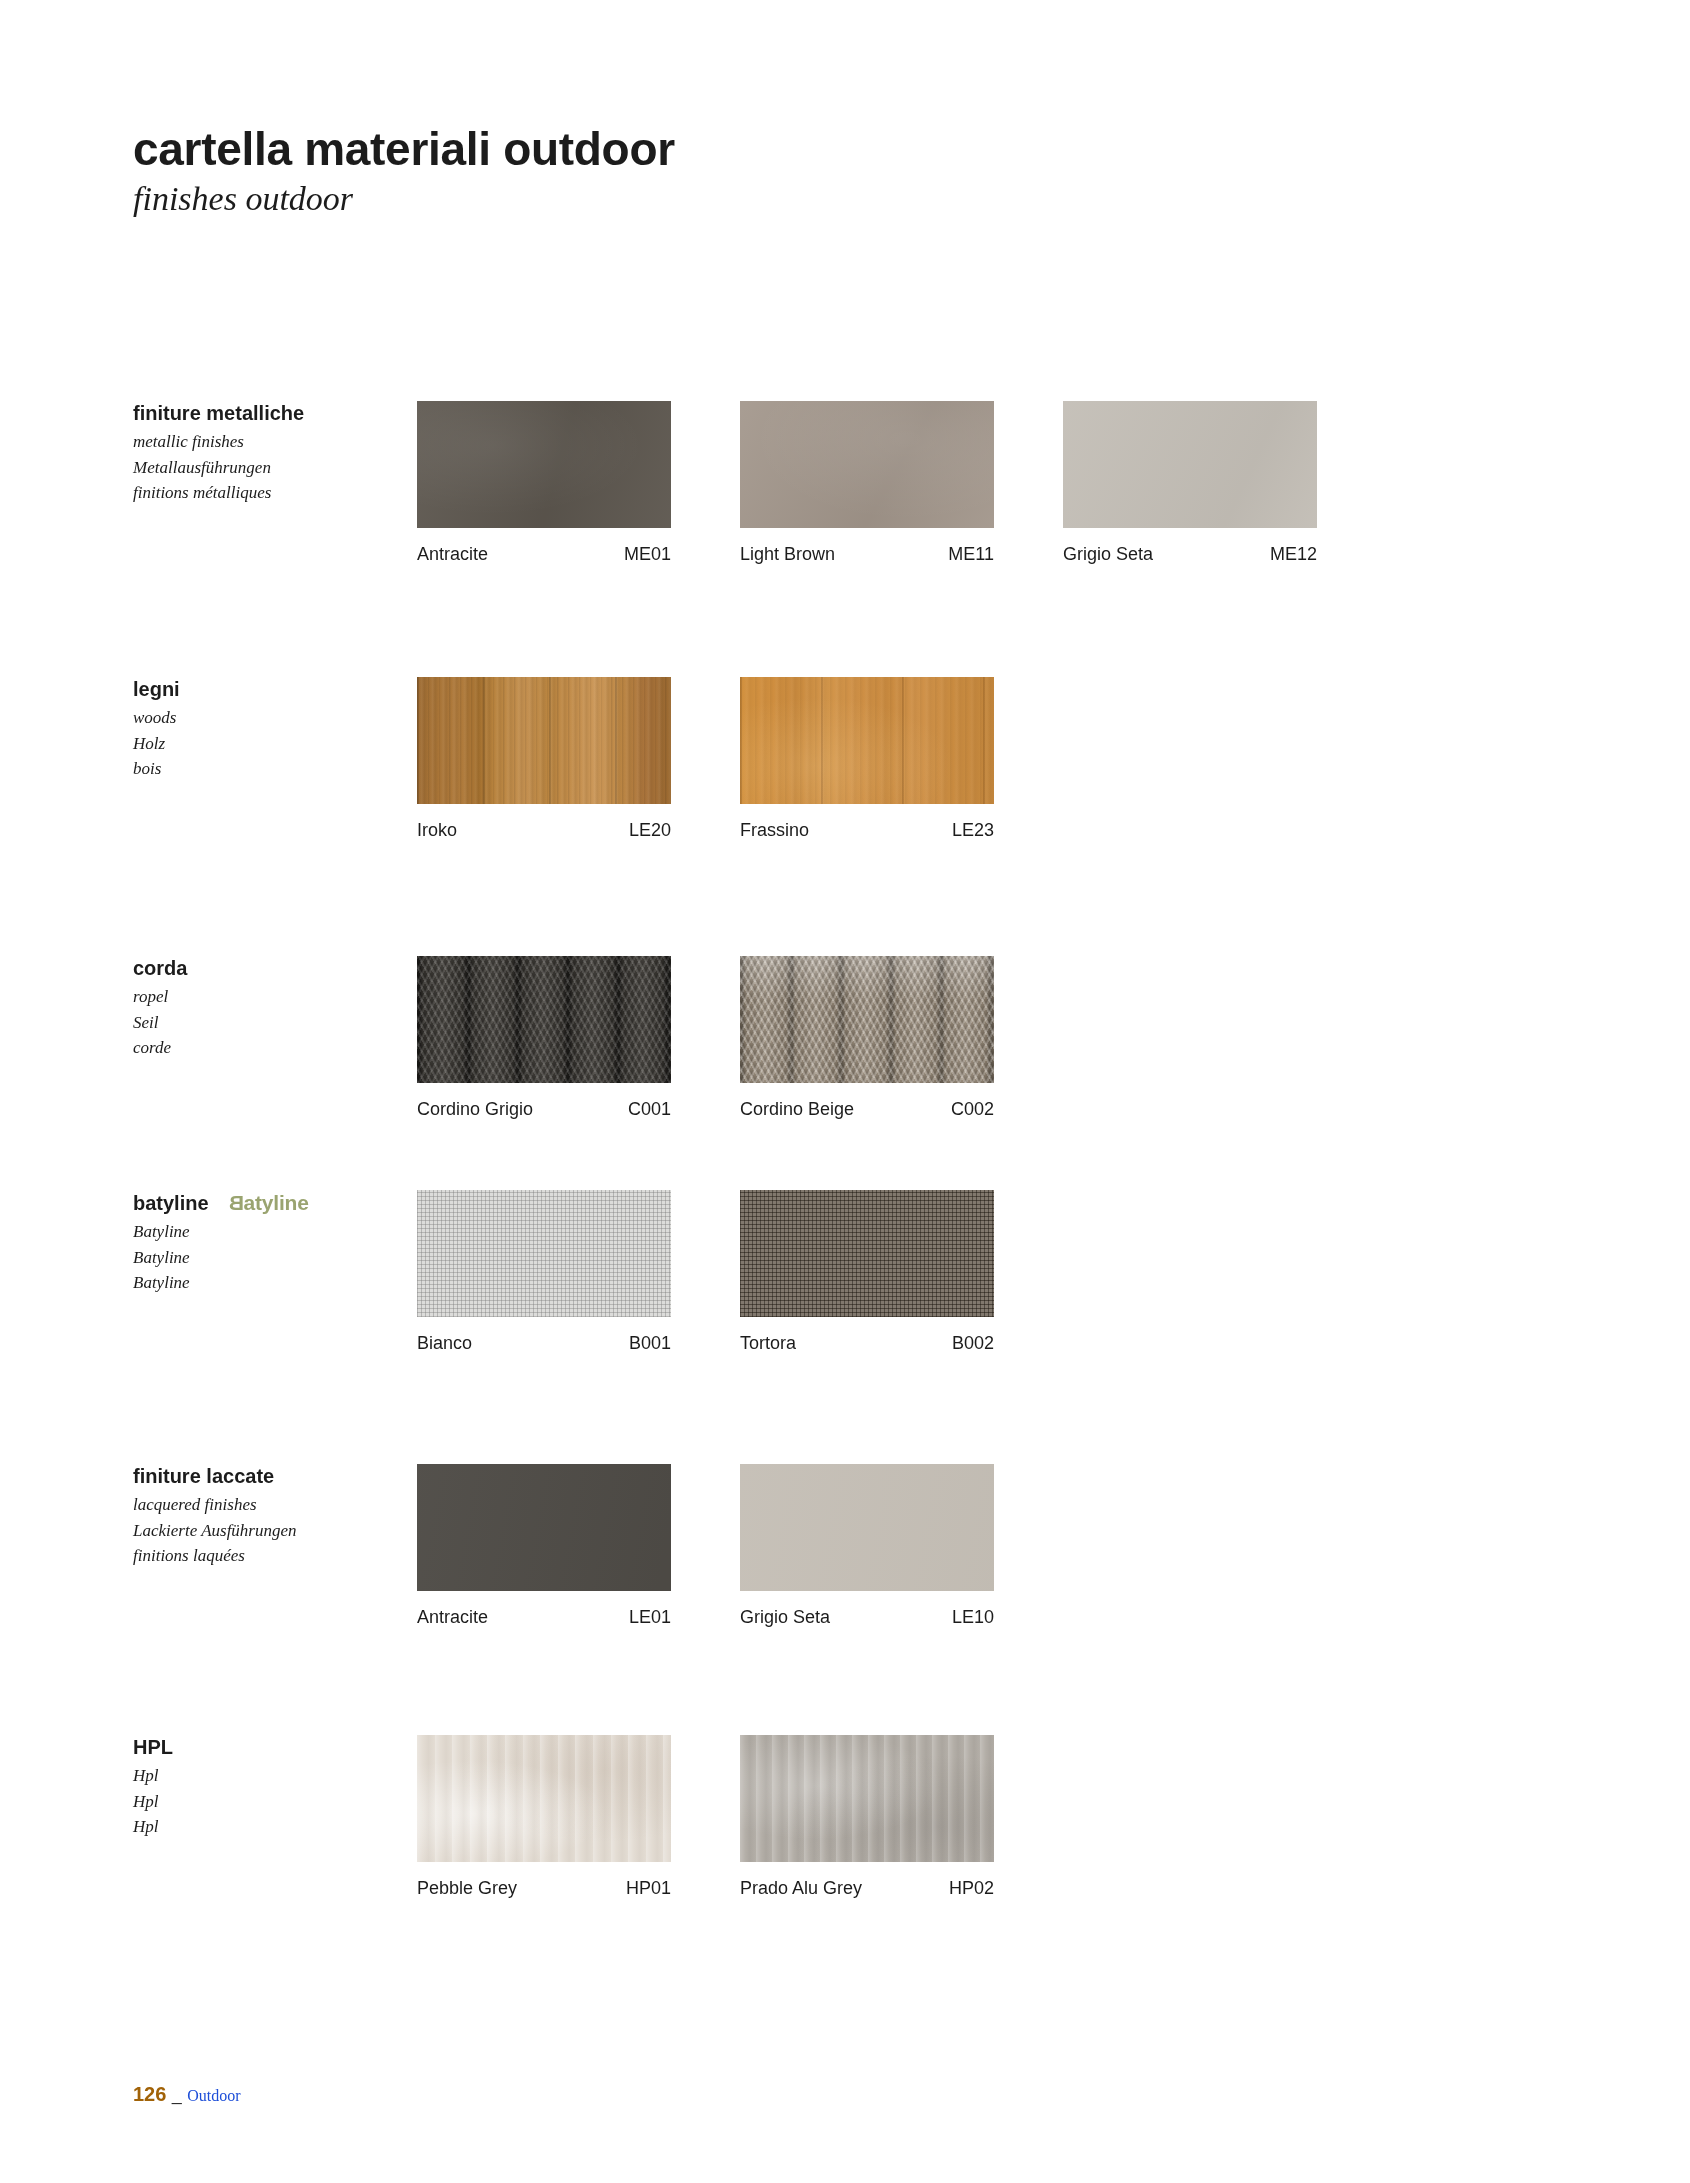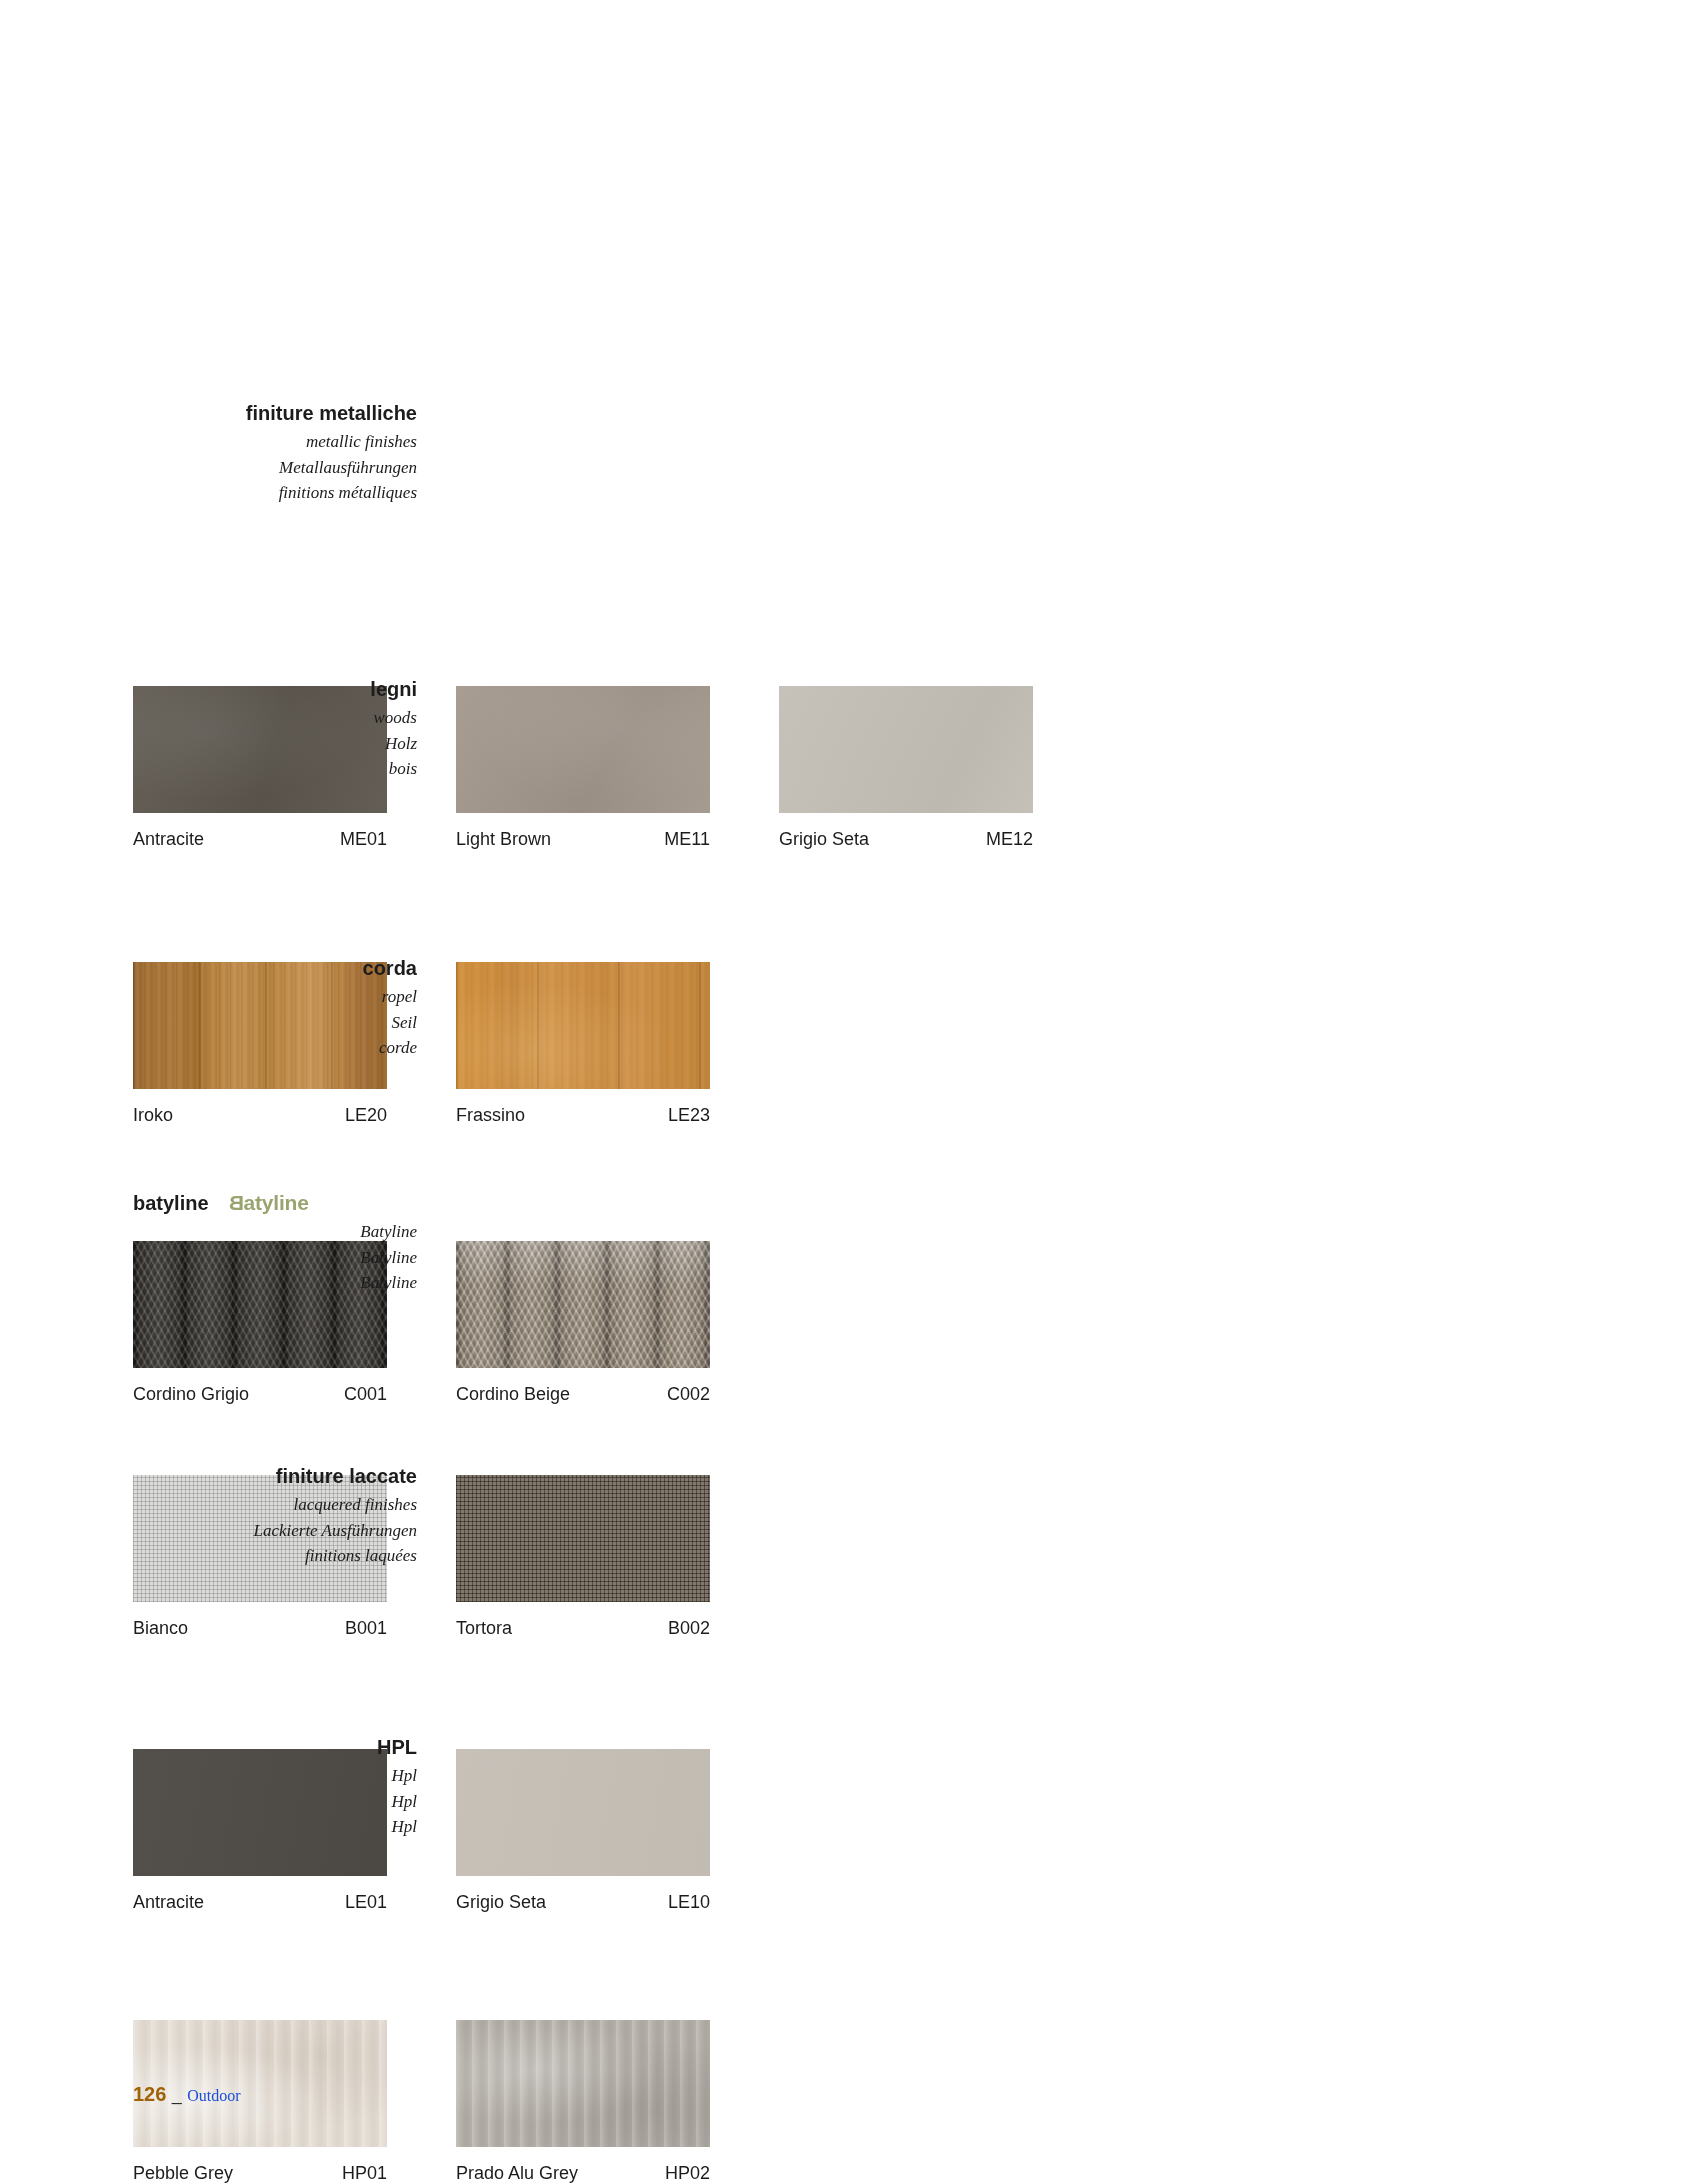--- a/index.html
+++ b/index.html
@@ -47,23 +47,21 @@
     line-height: 1.0;
     white-space: nowrap;
   }
 
   
   .section {
     position: absolute;
     left: 133px;
     width: 1448px;
     display: flex;
-    flex-direction: column;
     align-items: flex-start;
-    text-align: right;
   }
 
   .section-labels {
     width: 284px;
     flex: 0 0 284px;
     padding-top: 1.4px;
   }
   .section-title {
     font-family: "Liberation Sans", sans-serif;
     font-weight: bold;
@@ -287,20 +285,24 @@
     font-family: "Liberation Serif", serif;
     font-size: 16px;
     color: #1d4ed8;
   }
 </style>
 </head>
 <body>
 
 <div class="page">
 
+  <div class="header">
+    <div class="title">cartella materiali outdoor</div>
+    <div class="subtitle">finishes outdoor</div>
+  </div>
 
   <div class="section" style="top: 401px;">
     <div class="section-labels">
       <div class="section-title">finiture metalliche</div>
       <div class="section-trans">metallic finishes</div>
       <div class="section-trans">Metallausführungen</div>
       <div class="section-trans">finitions métalliques</div>
     </div>
     <div class="swatches">
       <div class="swatch">

